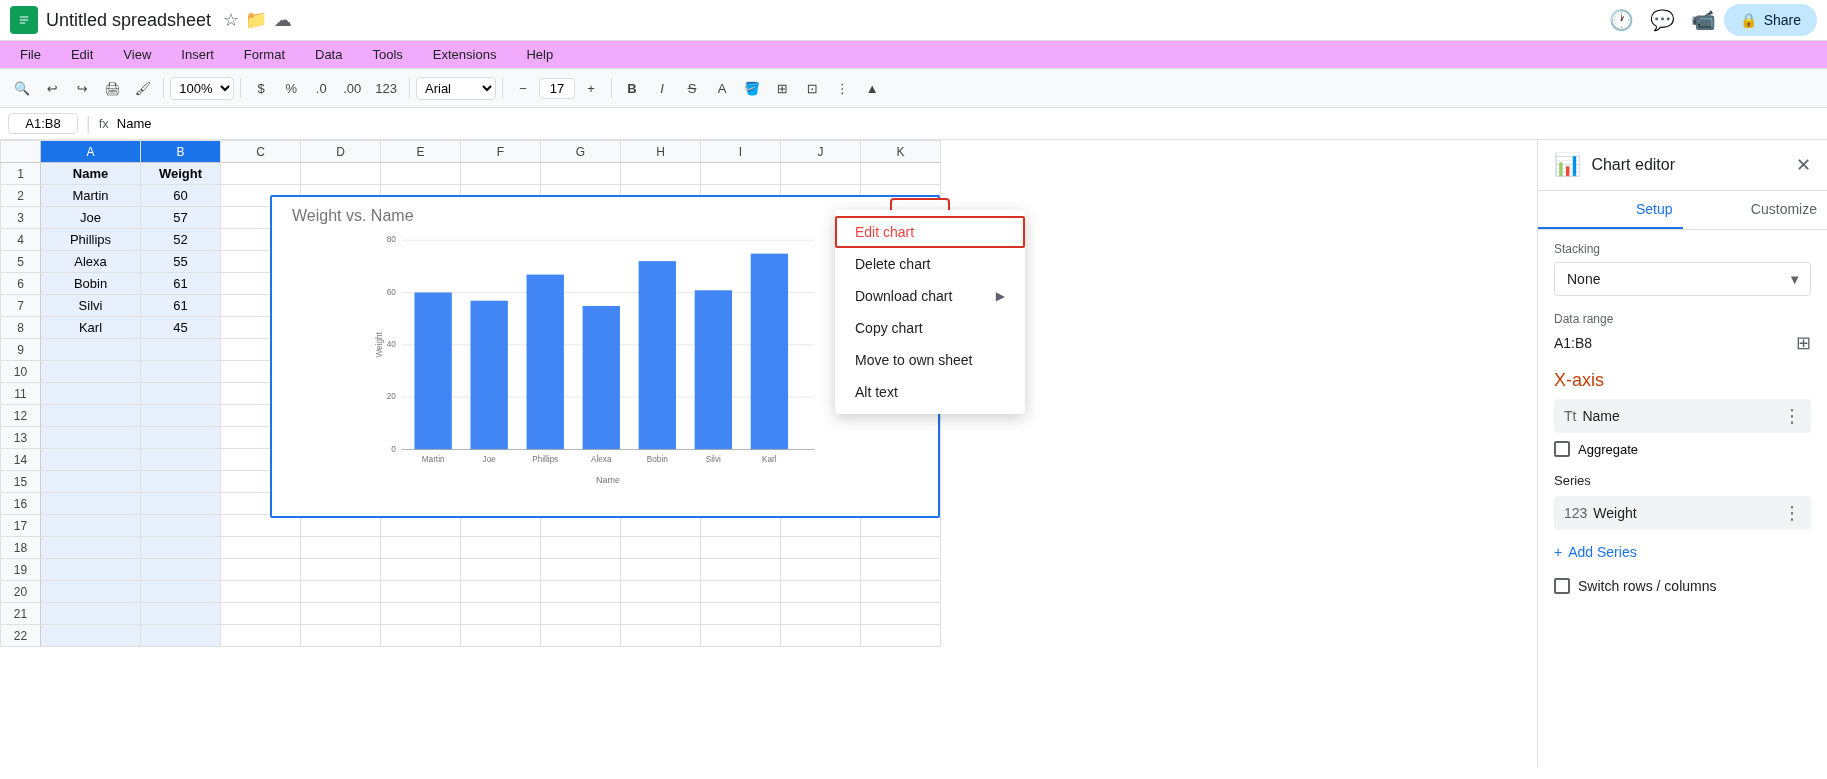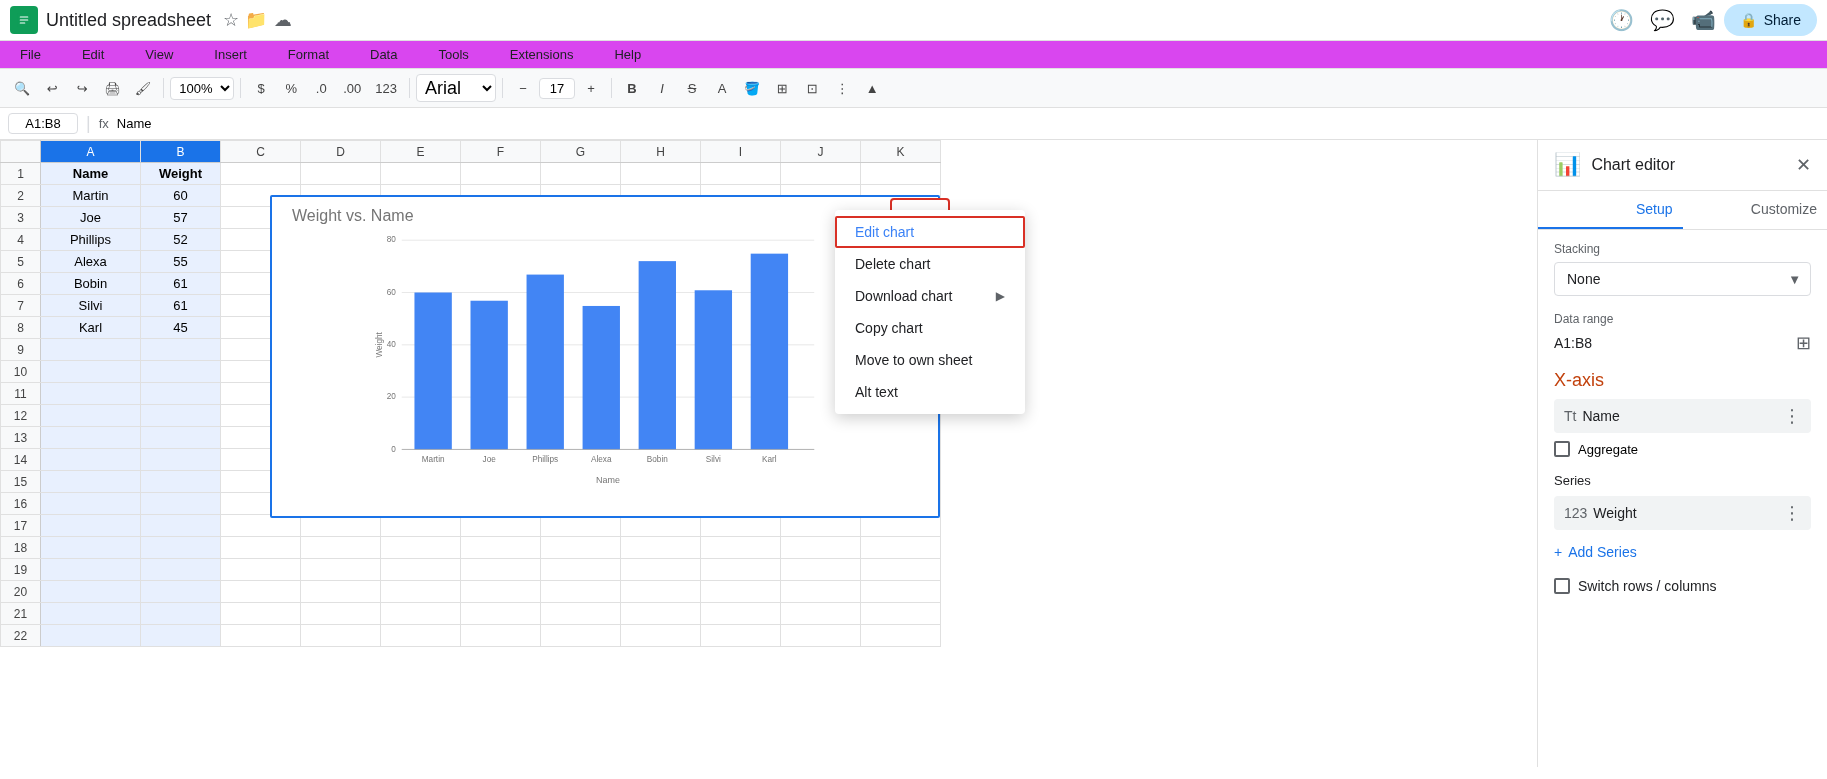--- a/index.html
+++ b/index.html
@@ -37,22 +37,22 @@
       cursor: pointer;
       display: flex; align-items: center; gap: 6px;
     }
     .top-right-icons { display: flex; gap: 16px; align-items: center; color: #5f6368; font-size: 20px; }
 
     
     .menu-bar {
       display: flex;
       align-items: center;
       padding: 2px 10px;
-      gap: 21px;
-      background: #d946ef;
+      gap: 10px;
+      background: #f0abfc;
     }
     .menu-item {
       padding: 4px 10px;
       border-radius: 4px;
       cursor: pointer;
       font-size: 13px;
       color: #202124;
     }
 
     
@@ -90,21 +90,21 @@
       padding: 2px 6px;
       font-size: 13px;
       width: 36px;
       text-align: center;
       background: #fff;
     }
     .font-family-select {
       border: 1px solid #dadce0;
       border-radius: 4px;
       padding: 2px 4px;
-      font-size: 18px;
+      font-size: 13px;
       background: #fff;
       cursor: pointer;
       min-width: 80px;
     }
     .bold { font-weight: bold; }
 
     
     .formula-bar {
       display: flex;
       align-items: center;
@@ -230,21 +230,21 @@
       color: #202124;
       display: flex;
       align-items: center;
       justify-content: space-between;
     }
     .context-menu-item.highlighted {
       background: #fff;
       border: 2px solid #d93025;
       border-radius: 2px;
       padding: 6px 18px;
-      color: #3b82f6;
+      color: #ef4444;
     }
     .context-menu-arrow { color: #5f6368; font-size: 12px; }
 
     
     .chart-action-btn {
       position: absolute;
       top: 58px;
       left: 890px;
       background: #fff;
       border: 2px solid #d93025;

